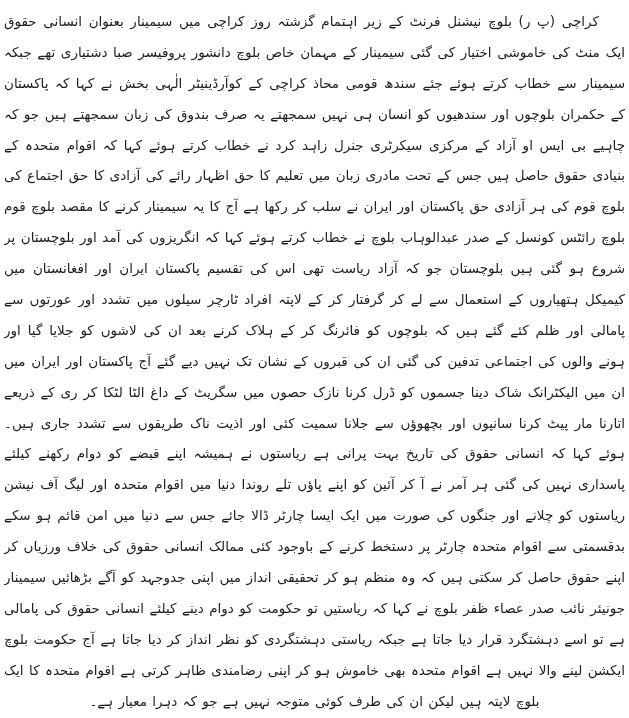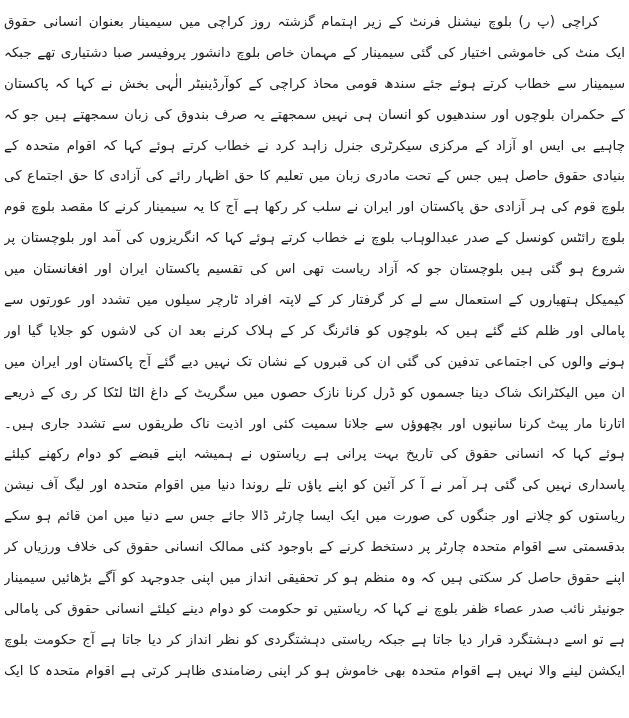--- a/index.html
+++ b/index.html
@@ -58,14 +58,15 @@
     <div class="article-line">ان میں الیکٹرانک شاک دینا جسموں کو ڈرل کرنا نازک حصوں میں سگریٹ کے داغ الٹا لٹکا کر ری کے ذریعے چہروں کو گٹر میں ڈالنا جسموں کی کھالیں</div>
     <div class="article-line">اتارنا مار پیٹ کرنا سانپوں اور بچھوؤں سے جلانا سمیت کئی اور اذیت ناک طریقوں سے تشدد جاری ہیں۔ بلوچ دانشور پروفیسر صبا دشتیاری نے خطاب کرتے</div>
     <div class="article-line">ہوئے کہا کہ انسانی حقوق کی تاریخ بہت پرانی ہے ریاستوں نے ہمیشہ اپنے قبضے کو دوام رکھنے کیلئے انسانی حقوق کی پامالی کی پاکستان میں کبھی آئین کی</div>
     <div class="article-line">پاسداری نہیں کی گئی ہر آمر نے آ کر آئین کو اپنے پاؤں تلے روندا دنیا میں اقوام متحدہ اور لیگ آف نیشن کی ضرورت بھی اس لئے پیش آئی کہ دنیا میں</div>
     <div class="article-line">ریاستوں کو چلانے اور جنگوں کی صورت میں ایک ایسا چارٹر ڈالا جائے جس سے دنیا میں امن قائم ہو سکے اور انسان کے بنیادی حقوق کو تحفظ دیا جائے لیکن</div>
     <div class="article-line">بدقسمتی سے اقوام متحدہ چارٹر پر دستخط کرنے کے باوجود کئی ممالک انسانی حقوق کی خلاف ورزیاں کر رہے ہیں جنہیں روکنے والا کوئی نہیں قومیں اس وقت ہی</div>
     <div class="article-line">اپنے حقوق حاصل کر سکتی ہیں کہ وہ منظم ہو کر تحقیقی انداز میں اپنی جدوجہد کو آگے بڑھائیں سیمینار میں صدارت کے فرائض انجام دینے والے بی این ایم کے</div>
     <div class="article-line">جونیئر نائب صدر عصاء ظفر بلوچ نے کہا کہ ریاستیں تو حکومت کو دوام دینے کیلئے انسانی حقوق کی پامالی کر رہی ہیں جب کوئی قوم اس کے خلاف جدوجہد کرتی</div>
     <div class="article-line">ہے تو اسے دہشتگرد قرار دیا جاتا ہے جبکہ ریاستی دہشتگردی کو نظر انداز کر دیا جاتا ہے آج حکومت بلوچ قوم پر بمباری کر رہی ہے لیکن اس کے خلاف کوئی</div>
     <div class="article-line">ایکشن لینے والا نہیں ہے اقوام متحدہ بھی خاموش ہو کر اپنی رضامندی ظاہر کرتی ہے اقوام متحدہ کا ایک اہلکار غائب ہے تو سب شور مچا رہے ہیں جبکہ ہزاروں</div>
+    <div class="article-line last">بلوچ لاپتہ ہیں لیکن ان کی طرف کوئی متوجہ نہیں ہے جو کہ دہرا معیار ہے۔</div>
   </div>
 </div>
 
 </body></html>

